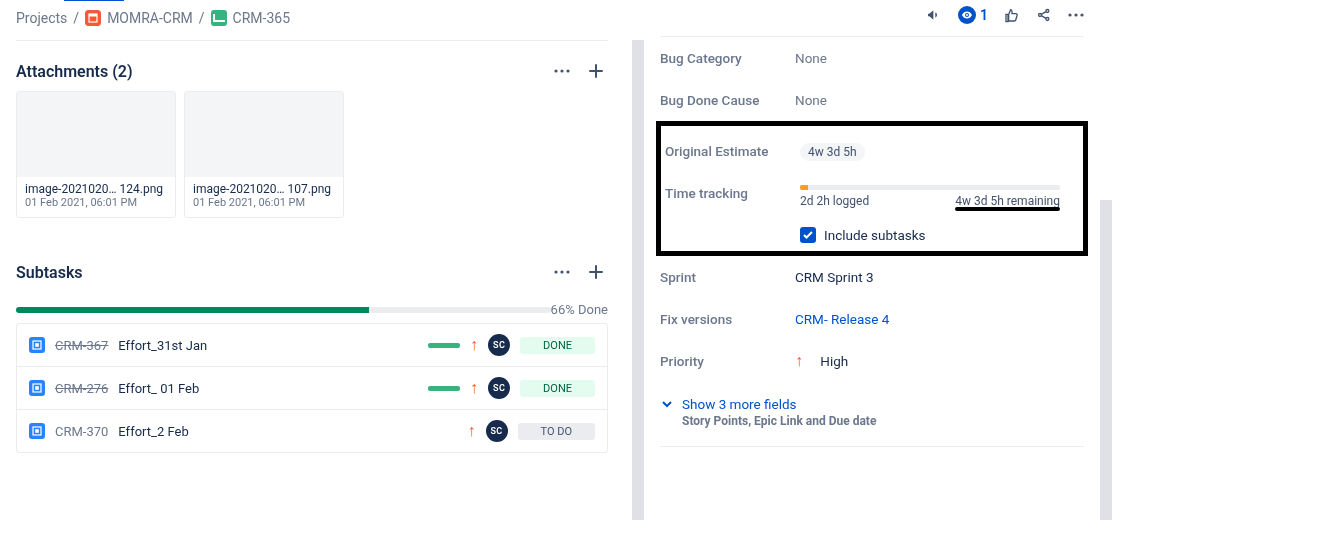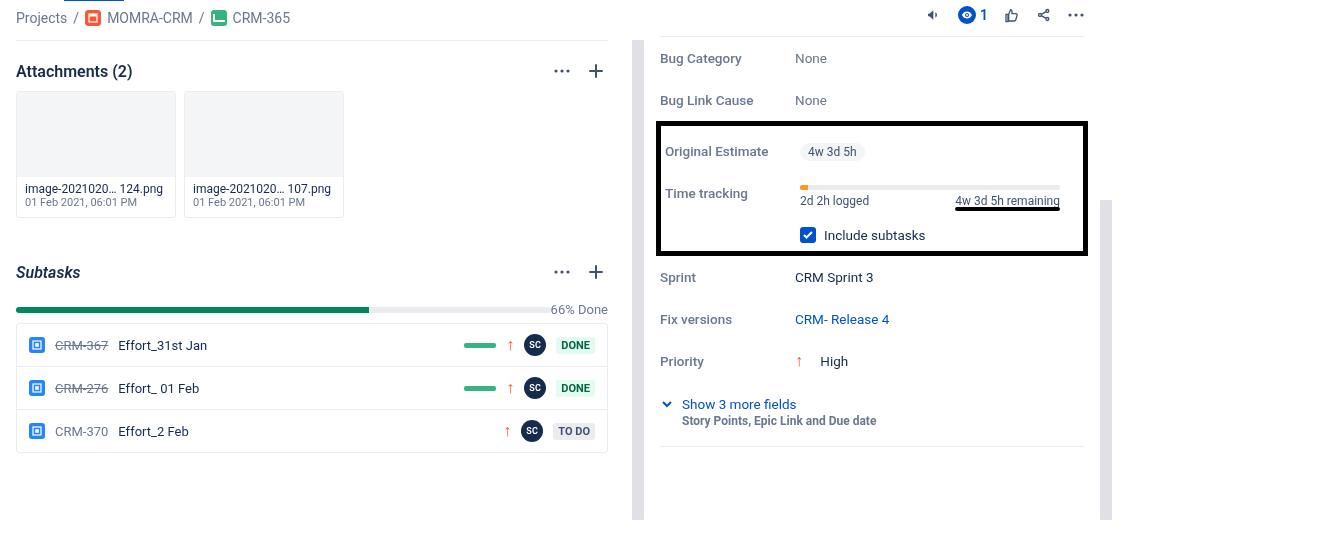--- a/index.html
+++ b/index.html
@@ -35,21 +35,21 @@
     .subtask-item { display:flex; align-items:center; gap:10px; padding:10px 12px; border-bottom:1px solid #ebecf0; }
     .subtask-item:last-child { border-bottom:none;}
     .subtask-type { width:16px;height:16px; background:#2684FF; border-radius:3px; display:flex;align-items:center;justify-content:center;}
     .subtask-type svg{width:10px;height:10px;}
     .subtask-key { color:#6B778C; font-size:13px;}
     .subtask-key.done { text-decoration:line-through; }
     .subtask-title { flex:1; font-size:13px; color:#172B4D;}
     .mini-bar { width:32px; height:5px; background:#36B37E; border-radius:2px; }
     .priority-arrow { color:#FF5630; font-size:16px; line-height:1;}
     .avatar { width:22px;height:22px;border-radius:50%; background:#172B4D; color:#fff; font-size:9px; font-weight:600; display:flex; align-items:center; justify-content:center; letter-spacing:0.3px;}
-    .status-lozenge { font-size:11px; font-weight:700; padding:2px 5px; border-radius:3px; }
+    .status-lozenge { font-size:11px; font-weight:400; padding:2px 23px; border-radius:3px; }
     .status-done { background:#E3FCEF; color:#006644;}
     .status-todo { background:#ebecf0; color:#42526E;}
     .watch-bar { display:flex; justify-content:flex-end; align-items:center; gap:16px; padding:6px 0 12px; border-bottom:1px solid #ebecf0; color:#42526E;}
     .watch-item{display:flex;align-items:center;gap:4px;cursor:pointer;}
     .watch-eye { color:#0052CC; display:flex; align-items:center; gap:4px;}
     .watch-eye-circle{width:18px;height:18px;border-radius:50%;background:#0052CC;color:#fff;display:flex;align-items:center;justify-content:center;}
     .detail-row { display:flex; padding:13px 0; font-size:13.5px; align-items:center;}
     .detail-label { width:135px; color:#6B778C; font-weight:500;}
     .detail-value { flex:1; color:#172B4D;}
     .detail-value.muted { color:#6B778C; }
@@ -119,21 +119,21 @@
         </div>
         <div class="attachment-card">
           <div class="att-preview"></div>
    <div class="att-meta">
      <div class="att-name">image-2021020… 107.png</div>
      <div class="att-time">01 Feb 2021, 06:01 PM</div>
    </div>
         </div>
       </div>
 
-    <div class="section-head" style="margin-top:42px;font-style:italic;">
+    <div class="section-head" style="margin-top:42px;">
       <h2>Subtasks</h2>
       <div class="section-actions">
         <div class="btn-icon">
           <svg width="16" height="4" viewBox="0 0 16 4">
               <circle cx="2" cy="2" r="1.6" fill="#42526E"></circle>
               <circle cx="8" cy="2" r="1.6" fill="#42526E"></circle>
               <circle cx="14" cy="2" r="1.6" fill="#42526E"></circle>
             </svg>
         </div>
         <div class="btn-icon">
@@ -233,21 +233,21 @@
               <circle cx="14" cy="2" r="1.6" fill="#42526E"></circle>
             </svg>
         </span>
       </div>
 
       <div class="detail-row">
         <div class="detail-label">Bug Category</div>
         <div class="detail-value muted">None</div>
       </div>
       <div class="detail-row">
-        <div class="detail-label">Bug Link Cause</div>
+        <div class="detail-label">Bug Done Cause</div>
         <div class="detail-value muted">None</div>
       </div>
 
       <div class="boxed">
         <div class="detail-row">
           <div class="detail-label">Original Estimate</div>
           <div class="detail-value">
             <span class="estimate-pill">4w 3d 5h</span>
           </div>
         </div>

